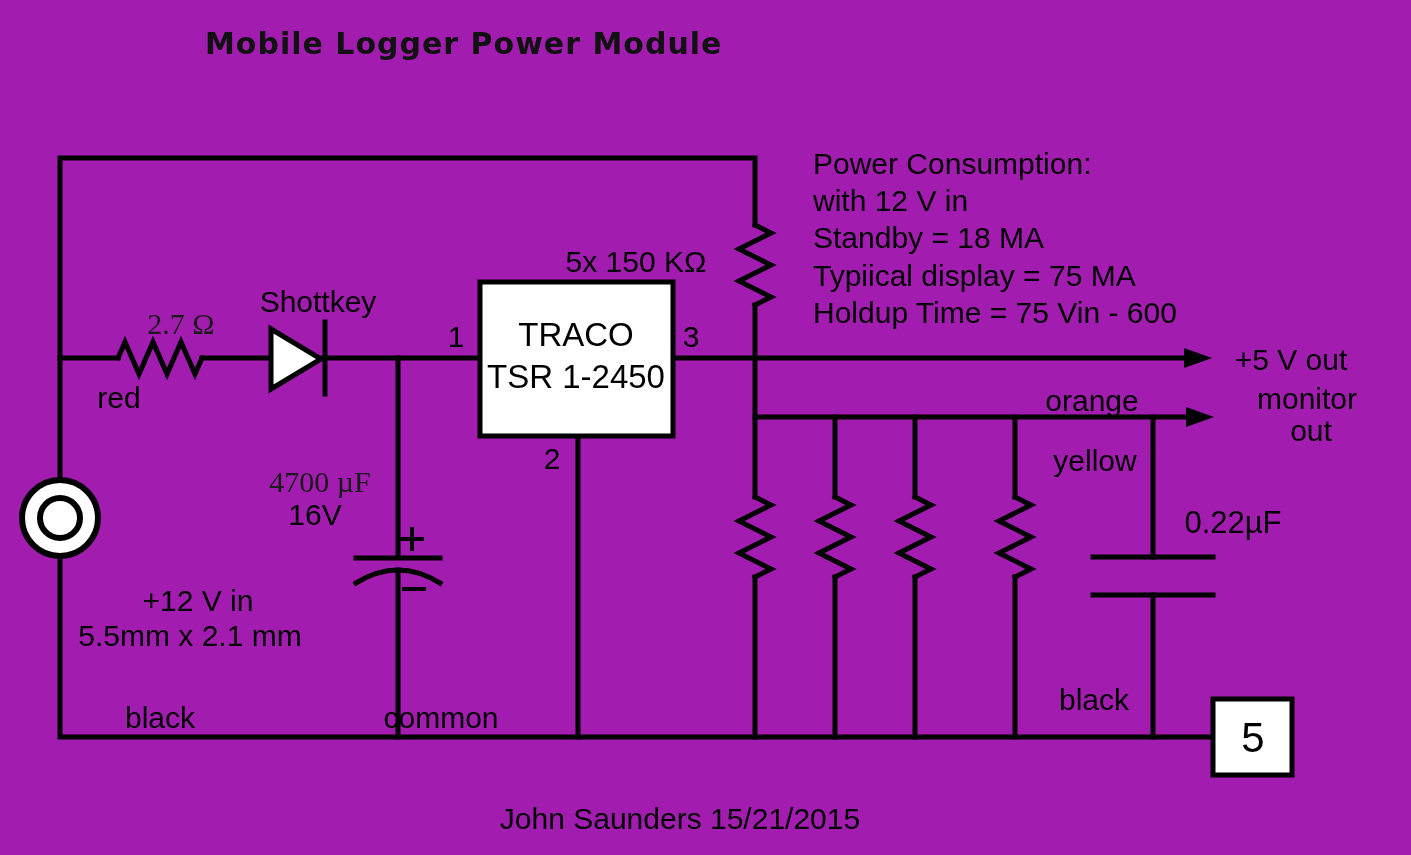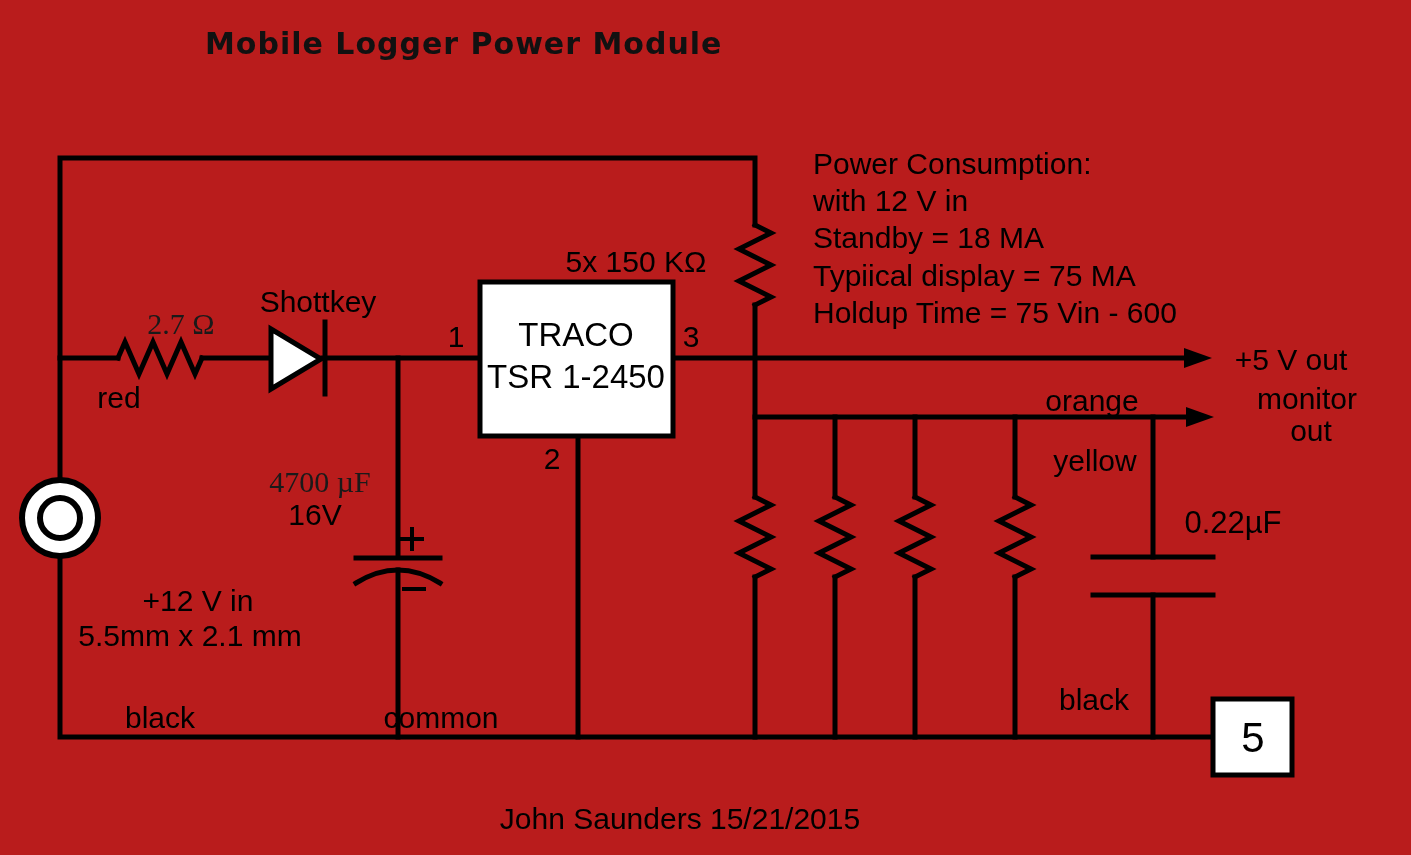--- a/index.html
+++ b/index.html
@@ -1,16 +1,16 @@
 <!DOCTYPE html>
 <html><head>
 <meta charset="utf-8">
 <style>
   html,body{margin:0;padding:0;background:#ffffff;}
-  .canvas{position:relative;width:1411px;height:855px;background:#b91c1c;overflow:hidden;}
+  .canvas{position:relative;width:1411px;height:855px;background:#a21caf;overflow:hidden;}
   svg{display:block;}
   .wire{stroke:#000000;stroke-width:5;fill:none;stroke-linecap:square;stroke-linejoin:miter;}
   .thin{stroke:#000000;stroke-width:4;fill:none;stroke-linecap:butt;}
   .sym{stroke:#000000;stroke-width:5;fill:#ffffff;stroke-linejoin:miter;}
   .sym6{stroke:#000000;stroke-width:6;fill:#ffffff;}
   .arrow{fill:#000000;stroke:none;}
   .lbl{font-family:"Liberation Sans",sans-serif;font-size:30px;fill:#000000;}
   .lbl-serif{font-family:"Liberation Serif",serif;font-size:30px;fill:#1a1a1a;}
   .lbl-mid{text-anchor:middle;}
   .title{font-family:"DejaVu Sans",sans-serif;font-size:30px;font-weight:bold;fill:#111111;letter-spacing:1px;}

